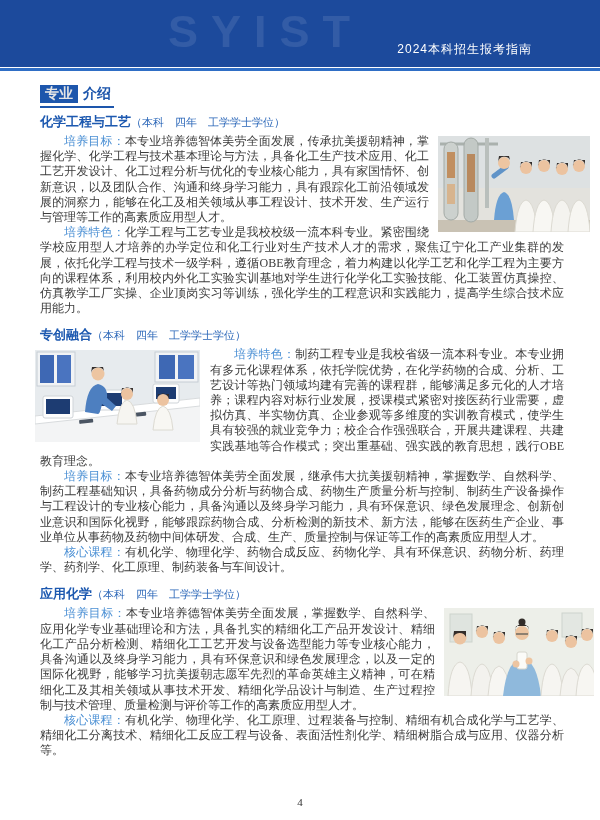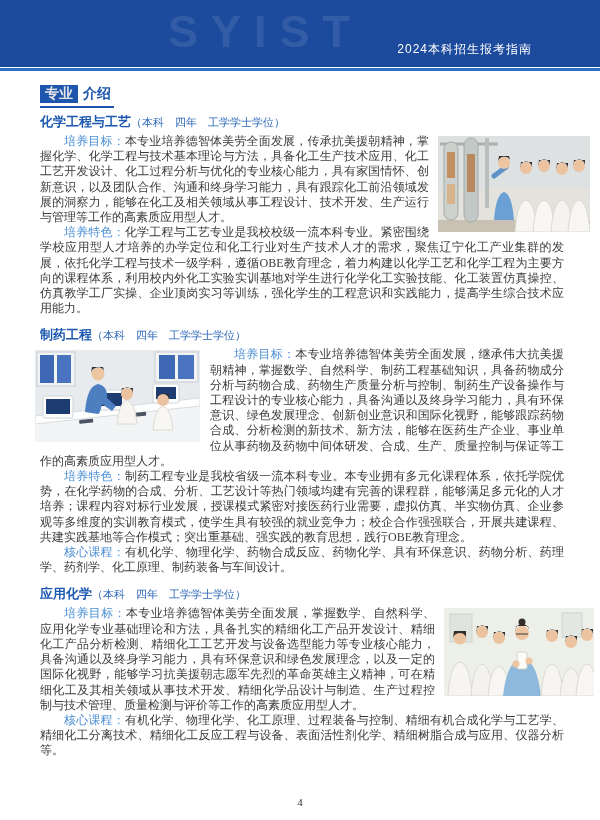--- a/index.html
+++ b/index.html
@@ -89,21 +89,21 @@
       </svg>
     </div>
     <p><span class="lbl">培养目标：</span><span>本专业培养德智体美劳全面发展，传承抗美援朝精神，掌握化学、化学工程与技术基本理论与方法，具备化工生产技术应用、化工工艺开发设计、化工过程分析与优化的专业核心能力，具有家国情怀、创新意识，以及团队合作、沟通和终身学习能力，具有跟踪化工前沿领域发展的洞察力，能够在化工及相关领域从事工程设计、技术开发、生产运行与管理等工作的高素质应用型人才。</span></p>
     <p><span class="lbl">培养特色：</span><span>化学工程与工艺专业是我校校级一流本科专业。紧密围绕学校应用型人才培养的办学定位和化工行业对生产技术人才的需求，聚焦辽宁化工产业集群的发展，依托化学工程与技术一级学科，遵循OBE教育理念，着力构建以化学工艺和化学工程为主要方向的课程体系，利用校内外化工实验实训基地对学生进行化学化工实验技能、化工装置仿真操控、仿真教学工厂实操、企业顶岗实习等训练，强化学生的工程意识和实践能力，提高学生综合技术应用能力。</span></p>
     <div class="clear"></div>
   </section>
 
   
   <section class="major">
     <h2 class="sec-title">
-      <span class="sec-name">制药工程</span><span class="sec-meta">（本科　四年　工学学士学位）</span>
+      <span class="sec-name">专创融合</span><span class="sec-meta">（本科　四年　工学学士学位）</span>
     </h2>
     <div class="photo photo-s2">
       <svg width="165" height="92" viewBox="0 0 165 92">
         <rect width="165" height="92" fill="#e7ebee"></rect>
         <rect x="2" y="2" width="38" height="34" fill="#f1f3f5" stroke="#c6cdd4"></rect>
         <rect x="5" y="5" width="14" height="28" fill="#3e68b4"></rect>
         <rect x="22" y="5" width="14" height="28" fill="#4a74c0"></rect>
         <rect x="120" y="2" width="43" height="30" fill="#f1f3f5" stroke="#c6cdd4"></rect>
         <rect x="124" y="5" width="16" height="24" fill="#3e68b4"></rect>
         <rect x="143" y="5" width="16" height="24" fill="#4a74c0"></rect>
@@ -121,22 +121,22 @@
         <path d="M56 23 a7 7 0 0 1 13 -2 l-1 -4 h-11 z" fill="#332d2a"></path>
         <path d="M50 62 q2 -26 13 -28 q10 2 9 14 l9 8 -4 5 -10 -7 q-2 10 -4 10 z" fill="#4d7fc0"></path>
         <circle cx="92" cy="44" r="6" fill="#ecc3a0"></circle>
         <path d="M86 44 a6 6 0 0 1 12 -1 l0 -5 h-11 z" fill="#3a332f"></path>
         <path d="M82 74 q2 -22 10 -24 q8 2 10 24 z" fill="#f6f5f1" stroke="#dcdad2"></path>
         <circle cx="128" cy="50" r="6" fill="#ecc3a0"></circle>
         <path d="M122 50 a6 6 0 0 1 12 -1 l0 -5 h-11 z" fill="#332d2a"></path>
         <path d="M118 80 q2 -22 10 -24 q8 2 10 24 z" fill="#f8f7f3" stroke="#dcdad2"></path>
       </svg>
     </div>
+    <p><span class="lbl">培养特色：</span><span>制药工程专业是我校省级一流本科专业。本专业拥有多元化课程体系，依托学院优势，在化学药物的合成、分析、工艺设计等热门领域均建有完善的课程群，能够满足多元化的人才培养；课程内容对标行业发展，授课模式紧密对接医药行业需要，虚拟仿真、半实物仿真、企业参观等多维度的实训教育模式，使学生具有较强的就业竞争力；校企合作强强联合，开展共建课程、共建实践基地等合作模式；突出重基础、强实践的教育思想，践行OBE教育理念。</span></p>
     <p><span class="lbl">培养目标：</span><span>本专业培养德智体美劳全面发展，继承伟大抗美援朝精神，掌握数学、自然科学、制药工程基础知识，具备药物成分分析与药物合成、药物生产质量分析与控制、制药生产设备操作与工程设计的专业核心能力，具备沟通以及终身学习能力，具有环保意识、绿色发展理念、创新创业意识和国际化视野，能够跟踪药物合成、分析检测的新技术、新方法，能够在医药生产企业、事业单位从事药物及药物中间体研发、合成、生产、质量控制与保证等工作的高素质应用型人才。</span></p>
-    <p><span class="lbl">培养特色：</span><span>制药工程专业是我校省级一流本科专业。本专业拥有多元化课程体系，依托学院优势，在化学药物的合成、分析、工艺设计等热门领域均建有完善的课程群，能够满足多元化的人才培养；课程内容对标行业发展，授课模式紧密对接医药行业需要，虚拟仿真、半实物仿真、企业参观等多维度的实训教育模式，使学生具有较强的就业竞争力；校企合作强强联合，开展共建课程、共建实践基地等合作模式；突出重基础、强实践的教育思想，践行OBE教育理念。</span></p>
     <p><span class="lbl">核心课程：</span><span>有机化学、物理化学、药物合成反应、药物化学、具有环保意识、药物分析、药理学、药剂学、化工原理、制药装备与车间设计。</span></p>
     <div class="clear"></div>
   </section>
 
   
   <section class="major">
     <h2 class="sec-title">
       <span class="sec-name">应用化学</span><span class="sec-meta">（本科　四年　工学学士学位）</span>
     </h2>
     <div class="photo photo-s3">

